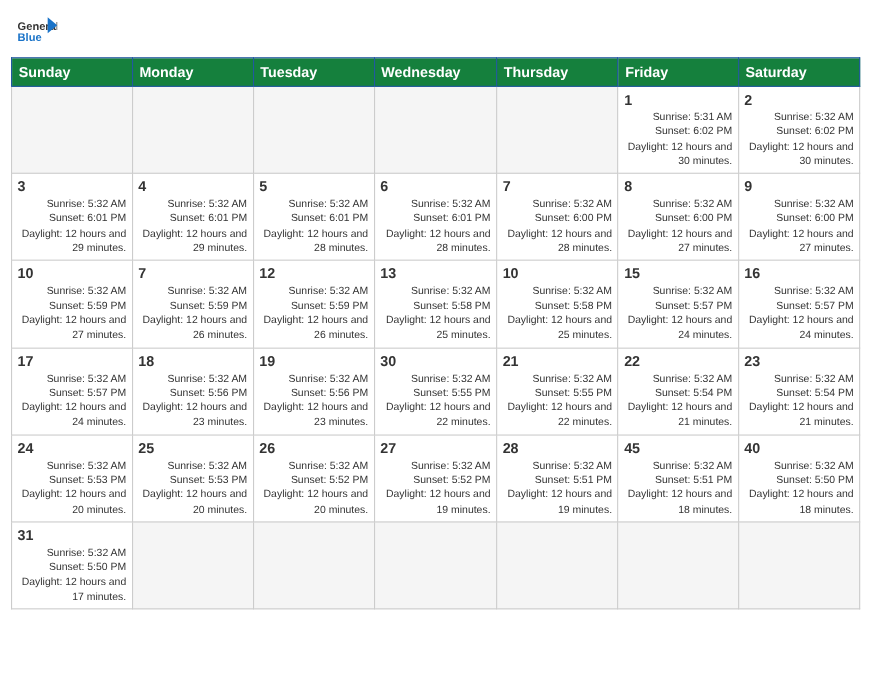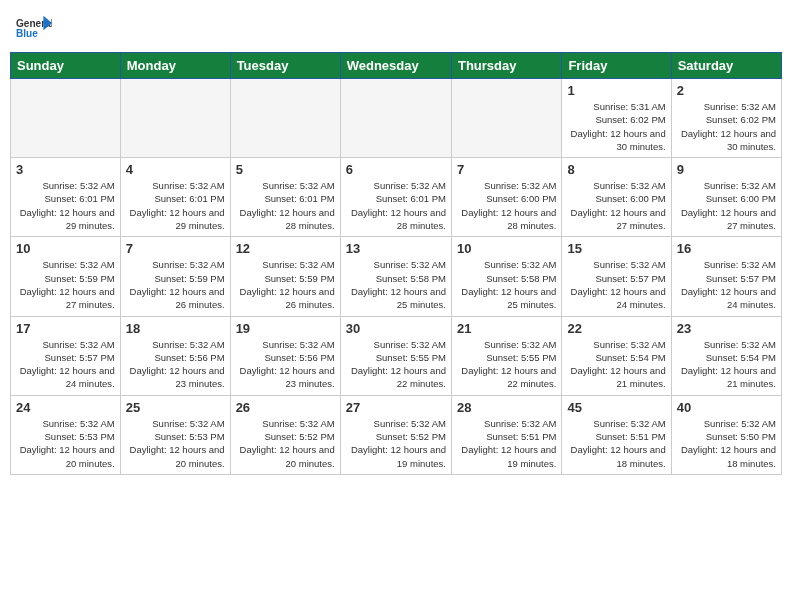--- a/index.html
+++ b/index.html
@@ -301,14 +301,28 @@
 Sunset: 5:51 PM
 Daylight: 12 hours and 18 minutes.</div>
         </td>
         <td>
           <span class="day-number">40</span>
           <div class="day-info">Sunrise: 5:32 AM
 Sunset: 5:50 PM
 Daylight: 12 hours and 18 minutes.</div>
         </td>
       </tr>
+      <tr>
+        <td>
+          <span class="day-number">31</span>
+          <div class="day-info">Sunrise: 5:32 AM
+Sunset: 5:50 PM
+Daylight: 12 hours and 17 minutes.</div>
+        </td>
+        <td class="empty"></td>
+        <td class="empty"></td>
+        <td class="empty"></td>
+        <td class="empty"></td>
+        <td class="empty"></td>
+        <td class="empty"></td>
+      </tr>
     </tbody>
 </table>
 
 </body></html>

